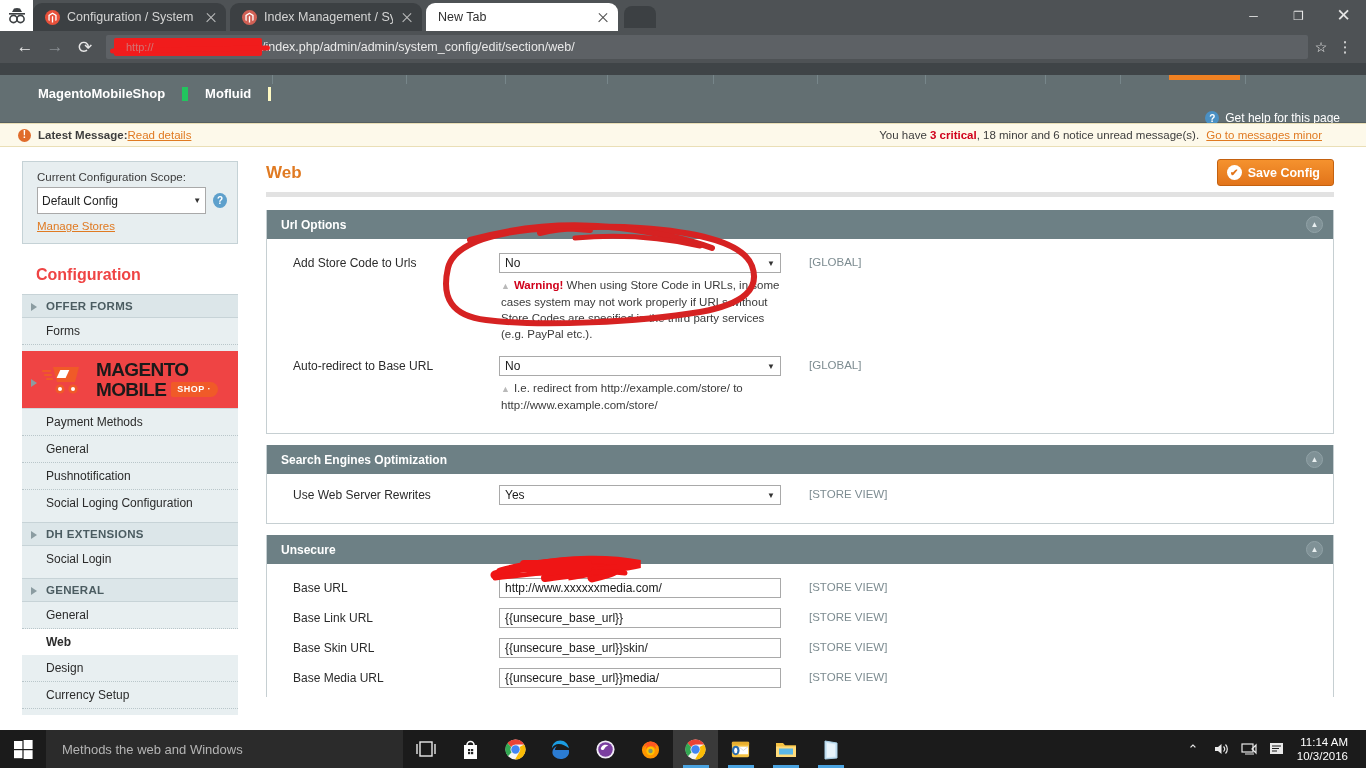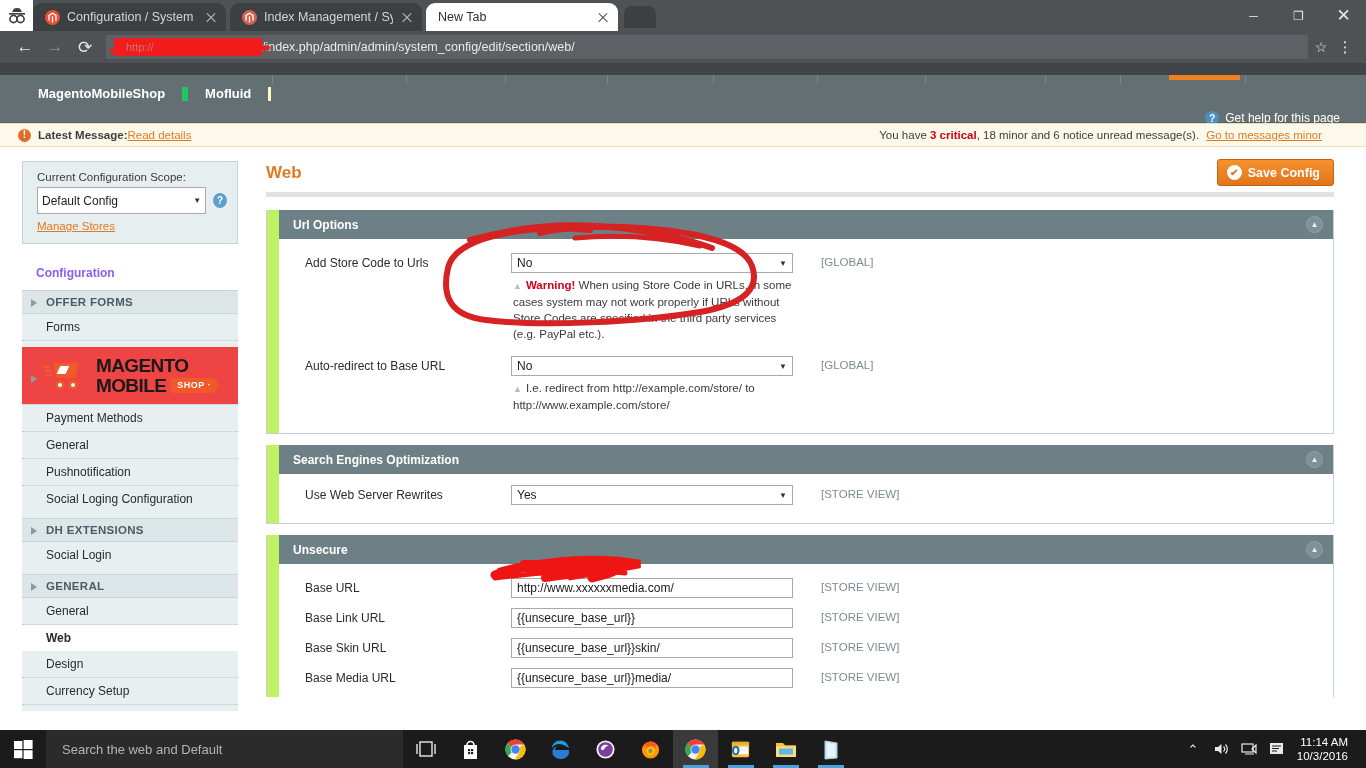--- a/index.html
+++ b/index.html
@@ -131,21 +131,21 @@
   .scope-select{
     width:180px; height:27px; background:#fff; border:1px solid #a9a9a9; font-size:12px;
     color:#222; padding:0 16px 0 4px; position:relative; display:flex; align-items:center;
     font-family:"Liberation Sans", sans-serif;
   }
   .scope-select .arw{ position:absolute; right:4px; font-size:8px; color:#333; }
   .scope-help{ width:15px;height:15px;border-radius:50%;background:#5ea0cc;color:#fff;
      font-size:10px;display:flex;align-items:center;justify-content:center;font-weight:bold;}
   .manage-stores{ display:inline-block; margin-top:6px; color:#e07a22; font-size:11.5px; text-decoration:underline; }
 
-  .cfg-title{ font-size:12px; font-weight:bold; color:#8b5cf6; margin:22px 0 10px 14px; }
+  .cfg-title{ font-size:16px; font-weight:bold; color:#ef4444; margin:22px 0 10px 14px; }
 
   .nav-group-head{
     background:#dce6e9; border-top:1px solid #c7d3d7; border-bottom:1px solid #c7d3d7;
     padding:5px 8px 5px 24px; font-size:11.5px; font-weight:bold; color:#4b5c61; letter-spacing:.3px;
     position:relative; text-transform:uppercase;
   }
   .nav-group-head:before{
     content:""; position:absolute; left:9px; top:8px;
     border-left:6px solid #8b9ca1; border-top:4px solid transparent; border-bottom:4px solid transparent;
   }
@@ -182,21 +182,21 @@
     background:linear-gradient(#f5922e,#e2741a); border:1px solid #c4610f; border-radius:3px;
     color:#fff; font-size:12.5px; font-weight:bold; padding:5px 13px 5px 9px;
     display:flex; align-items:center; gap:6px; cursor:pointer;
   }
   .save-btn .chk{
     width:15px;height:15px;border-radius:50%;background:#fff;color:#e2741a;font-size:10px;
     display:flex;align-items:center;justify-content:center;font-weight:bold;
   }
   .rule{ height:5px; background:#e2e2e2; margin-bottom:13px; }
 
-  .fieldset{ border:1px solid #c6cfd2; border-top:none; margin-bottom:11px; background:#bef264;padding-left:12px; }
+  .fieldset{ border:1px solid #c6cfd2; border-top:none; margin-bottom:11px; background:#737373; }
   .fs-head{
     background:#6d8085; color:#ffffff; font-size:12px; font-weight:bold;
     padding:6px 10px 6px 14px; display:flex; align-items:center; justify-content:space-between;
   }
   .collapse-ico{
     width:17px;height:17px;border-radius:50%;background:#7f9196; border:1px solid #91a2a7;
     display:flex;align-items:center;justify-content:center; color:#e9eff0; font-size:8px;
   }
   .fs-body{ padding:14px 0 14px 0; background:#fff; }
 
@@ -555,21 +555,21 @@
 <div class="taskbar">
   <div class="start-btn">
     <svg width="19" height="19" viewBox="0 0 19 19">
       <rect x="0" y="1" width="8.4" height="8" fill="#fff"></rect>
         <rect x="9.6" y="0" width="9" height="9" fill="#fff"></rect>
       <rect x="0" y="10.2" width="8.4" height="8" fill="#fff"></rect>
         <rect x="9.6" y="10.2" width="9" height="9" fill="#fff"></rect>
     </svg>
   </div>
   <div class="search-box">
-    <span>Search the web and Default</span>
+    <span>Methods the web and Windows</span>
   </div>
 
   <div class="tb-icons">
     <div class="tb-ico">
       <svg width="20" height="16" viewBox="0 0 20 16">
           <rect x="4" y="1" width="12" height="14" fill="none" stroke="#e8e8e8" stroke-width="1.4"></rect>
           <path d="M1 3v10M19 3v10" stroke="#e8e8e8" stroke-width="1.4"></path>
         </svg>
     </div>
     <div class="tb-ico">

